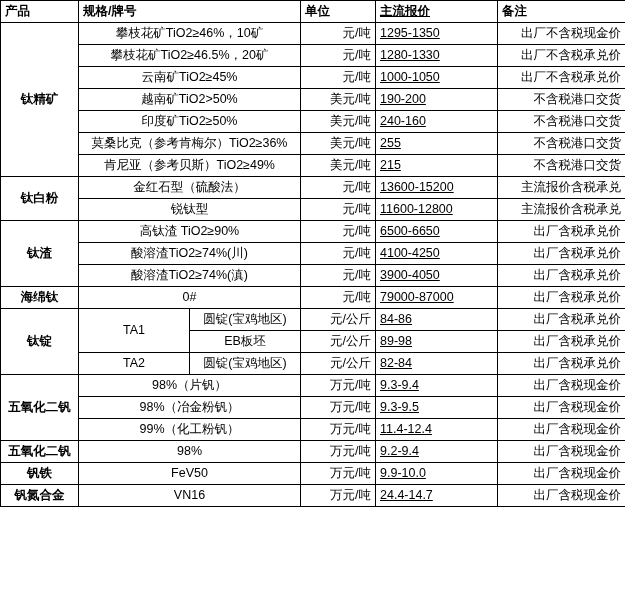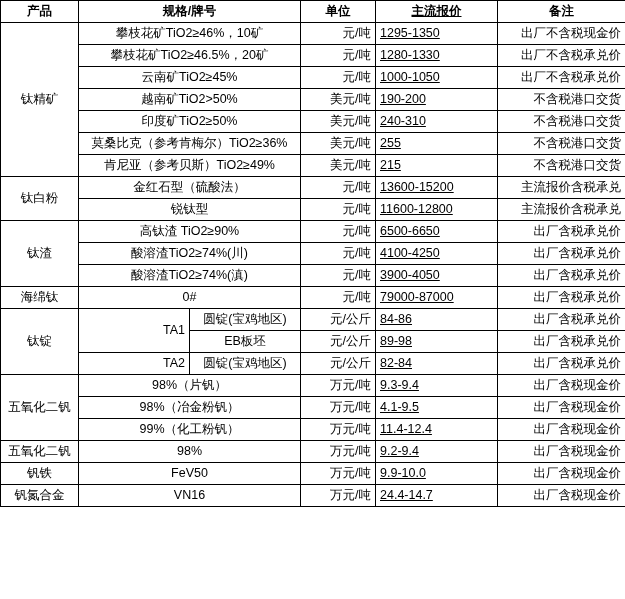--- a/index.html
+++ b/index.html
@@ -28,27 +28,27 @@
     box-sizing: border-box;
     overflow: hidden;
     white-space: nowrap;
   }
   th {
     font-weight: bold;
     text-align: center;
   }
   .c-cat   { width: 78px;  text-align: center; font-weight: bold; }
   .c-spec  { width: 222px; text-align: center; padding-left: 8px; }
-  .c-spec-a{ width: 112px; text-align: right; padding-left: 8px; }
+  .c-spec-a{ width: 112px; text-align: center; padding-left: 8px; }
   .c-spec-b{ width: 110px; text-align: center; padding-left: 8px; }
   .c-unit  { width: 75px;  text-align: right; }
   .c-price { width: 122px; text-align: left; padding-left: 6px; text-decoration: underline; }
   .c-note  { width: 128px; text-align: right; }
-  .hdr td, .hdr th { font-weight: bold; text-align: center; height: 26px; font-size: 13px; }
-  .cat-cell { text-align: center; font-weight: normal; margin-left: 40px; }
+  .hdr td, .hdr th { font-weight: bold; text-align: left; height: 26px; font-size: 13px; }
+  .cat-cell { text-align: center; font-weight: bold; margin-left: 40px; }
 </style>
 </head>
 <body>
 
 <table class="price-table">
   <thead>
     <tr class="hdr">
       <th class="c-cat">产品</th>
       <th class="c-spec" colspan="2">规格/牌号</th>
       <th class="c-unit">单位</th>
@@ -79,21 +79,21 @@
     </tr>
     <tr>
       <td class="c-spec" colspan="2">越南矿TiO2&gt;50%</td>
       <td class="c-unit">美元/吨</td>
       <td class="c-price">190-200</td>
       <td class="c-note">不含税港口交货</td>
     </tr>
     <tr>
       <td class="c-spec" colspan="2">印度矿TiO2≥50%</td>
       <td class="c-unit">美元/吨</td>
-      <td class="c-price">240-310</td>
+      <td class="c-price">240-160</td>
       <td class="c-note">不含税港口交货</td>
     </tr>
     <tr>
       <td class="c-spec" colspan="2">莫桑比克（参考肯梅尔）TiO2≥36%</td>
       <td class="c-unit">美元/吨</td>
       <td class="c-price">255</td>
       <td class="c-note">不含税港口交货</td>
     </tr>
     <tr>
       <td class="c-spec" colspan="2">肯尼亚（参考贝斯）TiO2≥49%</td>
@@ -169,21 +169,21 @@
     <tr>
       <td class="c-cat cat-cell" rowspan="3">五氧化二钒</td>
       <td class="c-spec" colspan="2">98%（片钒）</td>
       <td class="c-unit">万元/吨</td>
       <td class="c-price">9.3-9.4</td>
       <td class="c-note">出厂含税现金价</td>
     </tr>
     <tr>
       <td class="c-spec" colspan="2">98%（冶金粉钒）</td>
       <td class="c-unit">万元/吨</td>
-      <td class="c-price">4.1-9.5</td>
+      <td class="c-price">9.3-9.5</td>
       <td class="c-note">出厂含税现金价</td>
     </tr>
     <tr>
       <td class="c-spec" colspan="2">99%（化工粉钒）</td>
       <td class="c-unit">万元/吨</td>
       <td class="c-price">11.4-12.4</td>
       <td class="c-note">出厂含税现金价</td>
     </tr>
 
     <tr>

